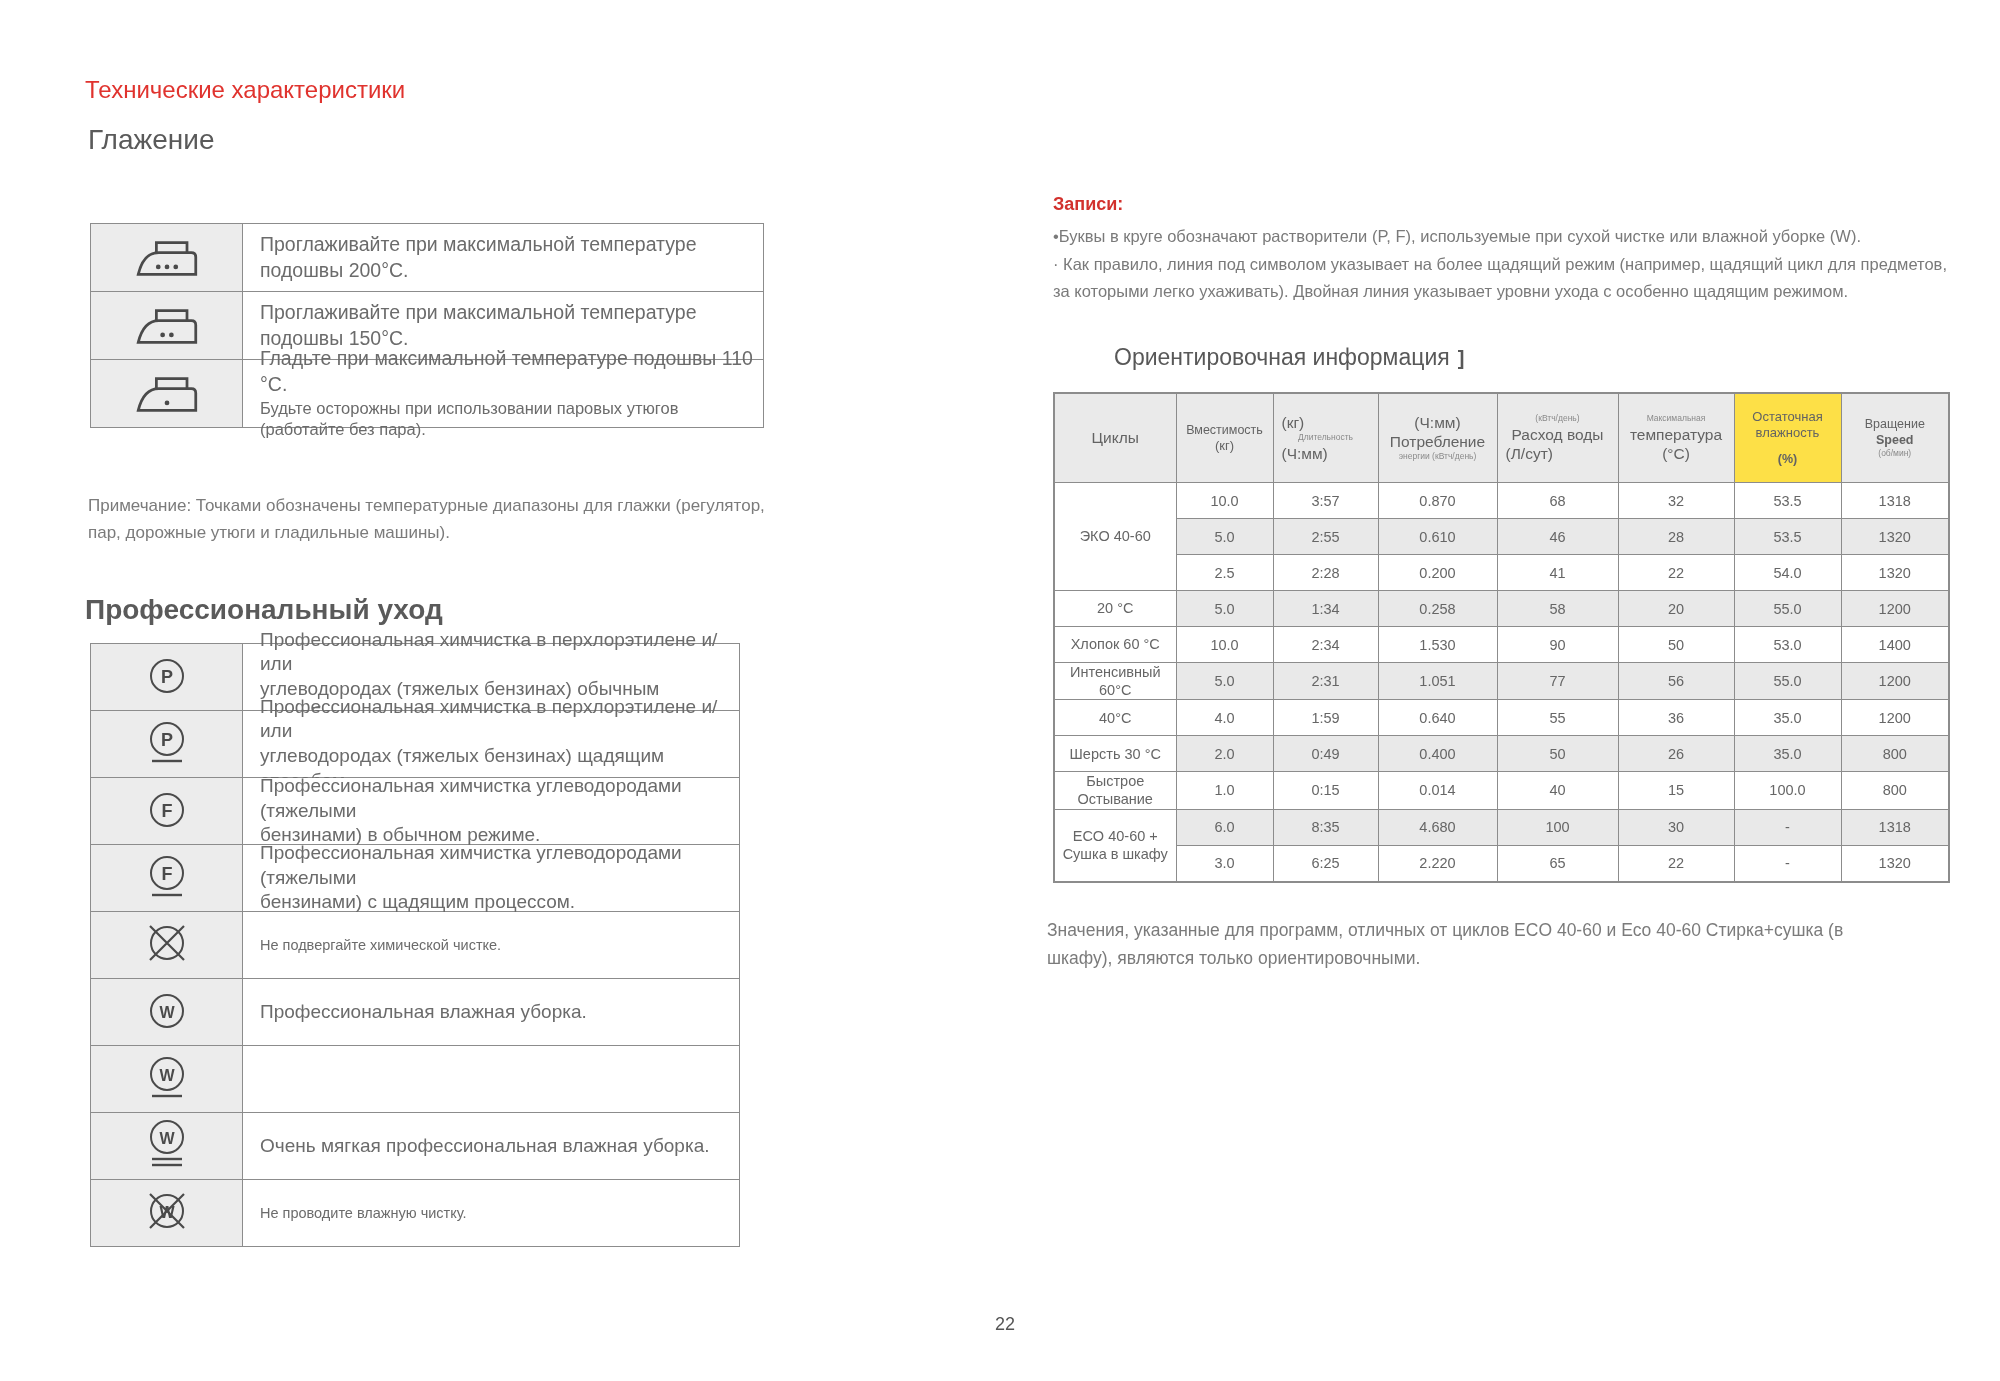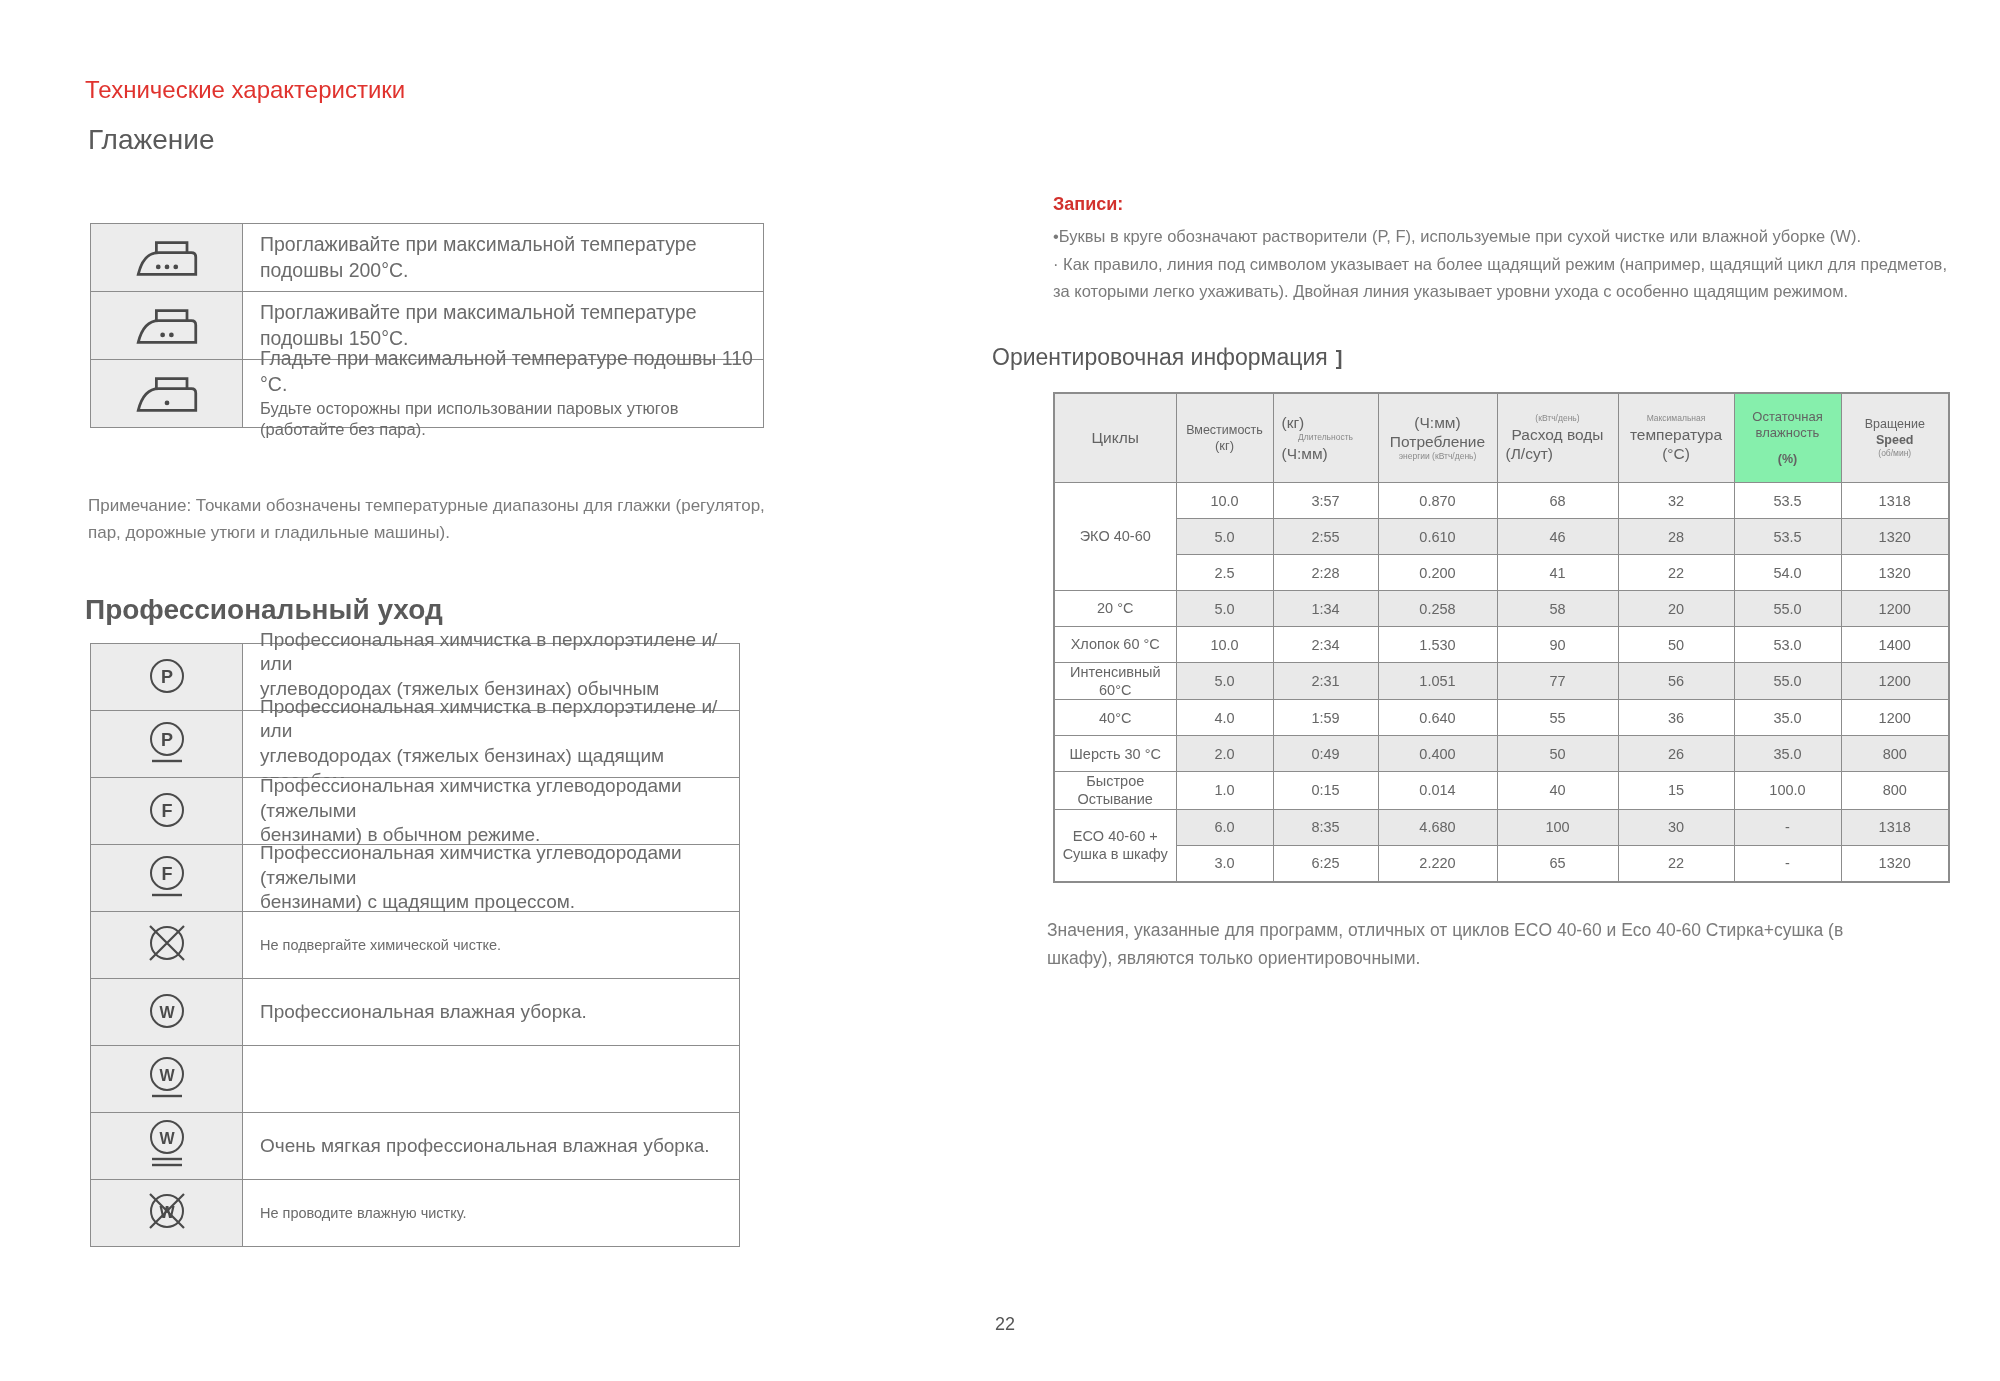--- a/index.html
+++ b/index.html
@@ -40,29 +40,29 @@
   .sym-text-cell .l2{font-size:16.5px;color:var(--txt);line-height:1.3;margin-top:1px;}
   .care-table .l1{font-size:19px;}
 
   .iron-note{left:88px;top:492px;width:700px;font-size:17px;color:#7b7b7b;line-height:1.6;}
 
   
   .notes{left:1053px;top:194px;width:905px;}
   .notes-heading{font-size:18px;color:var(--notes-red);font-weight:600;margin-bottom:8px;}
   .note-item{font-size:16.5px;color:#7a7a7a;line-height:1.68;margin:0;}
 
-  .ref-head{left:992px;top:344px;font-size:23px;color:#585858;}
+  .ref-head{left:1114px;top:344px;font-size:23px;color:#585858;}
   .ref-head .sfx{margin-left:8px;font-weight:600;font-size:20px;}
 
   
   .ref-table-wrap{left:1053px;top:392px;}
   table.ref{border-collapse:collapse;table-layout:fixed;border:2px solid var(--border);}
   table.ref th,table.ref td{border:1px solid var(--border);overflow:hidden;}
   table.ref thead th{background:#eaeaea;font-weight:normal;color:#636363;height:84px;vertical-align:middle;padding:2px 2px;text-align:center;}
-  table.ref thead th.white{background:#86efac;}
+  table.ref thead th.white{background:#fde047;}
   .h-lg{font-size:15.5px;line-height:1.25;}
   .h-md{font-size:13px;line-height:1.25;}
   .h-sm{font-size:12.5px;line-height:1.3;}
   .h-xs{font-size:8.5px;color:#8a8a8a;line-height:1.4;}
   .h-b{font-weight:700;}
   .h-left{text-align:left;padding-left:6px;}
   .h-gap{margin-top:9px;}
   table.ref tbody td{height:35px;text-align:center;font-size:14.5px;color:#666;background:#fff;padding:0 2px;}
   table.ref tbody tr.shaded td{background:var(--shade);}
   table.ref tbody td.lab{white-space:pre-line;line-height:1.25;}

